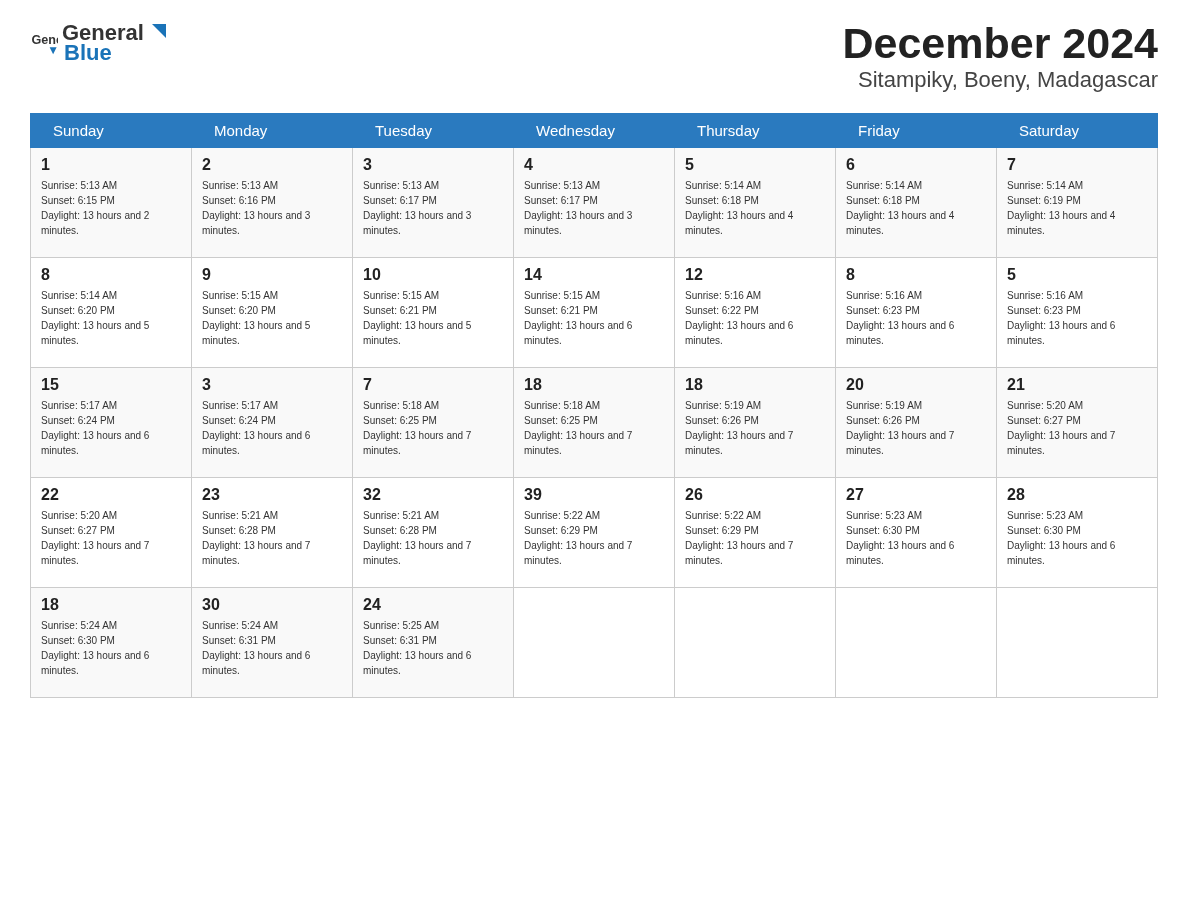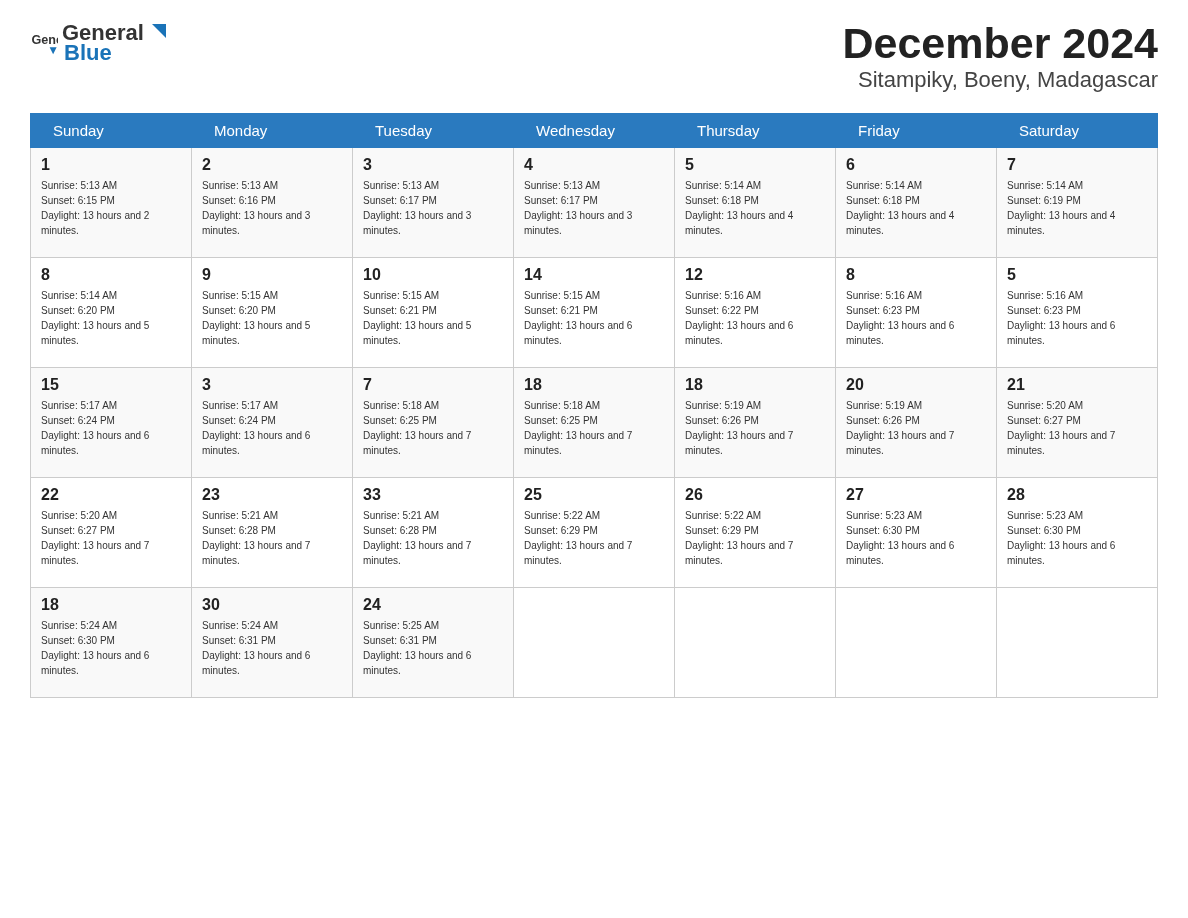--- a/index.html
+++ b/index.html
@@ -228,25 +228,25 @@
       <tr>
         <td>
           <span class="day-number">22</span>
           <div class="day-info">Sunrise: 5:20 AM<br>Sunset: 6:27 PM<br>Daylight: 13 hours and 7 minutes.</div>
         </td>
         <td>
           <span class="day-number">23</span>
           <div class="day-info">Sunrise: 5:21 AM<br>Sunset: 6:28 PM<br>Daylight: 13 hours and 7 minutes.</div>
         </td>
         <td>
-          <span class="day-number">33</span>
+          <span class="day-number">32</span>
           <div class="day-info">Sunrise: 5:21 AM<br>Sunset: 6:28 PM<br>Daylight: 13 hours and 7 minutes.</div>
         </td>
         <td>
-          <span class="day-number">25</span>
+          <span class="day-number">39</span>
           <div class="day-info">Sunrise: 5:22 AM<br>Sunset: 6:29 PM<br>Daylight: 13 hours and 7 minutes.</div>
         </td>
         <td>
           <span class="day-number">26</span>
           <div class="day-info">Sunrise: 5:22 AM<br>Sunset: 6:29 PM<br>Daylight: 13 hours and 7 minutes.</div>
         </td>
         <td>
           <span class="day-number">27</span>
           <div class="day-info">Sunrise: 5:23 AM<br>Sunset: 6:30 PM<br>Daylight: 13 hours and 6 minutes.</div>
         </td>

